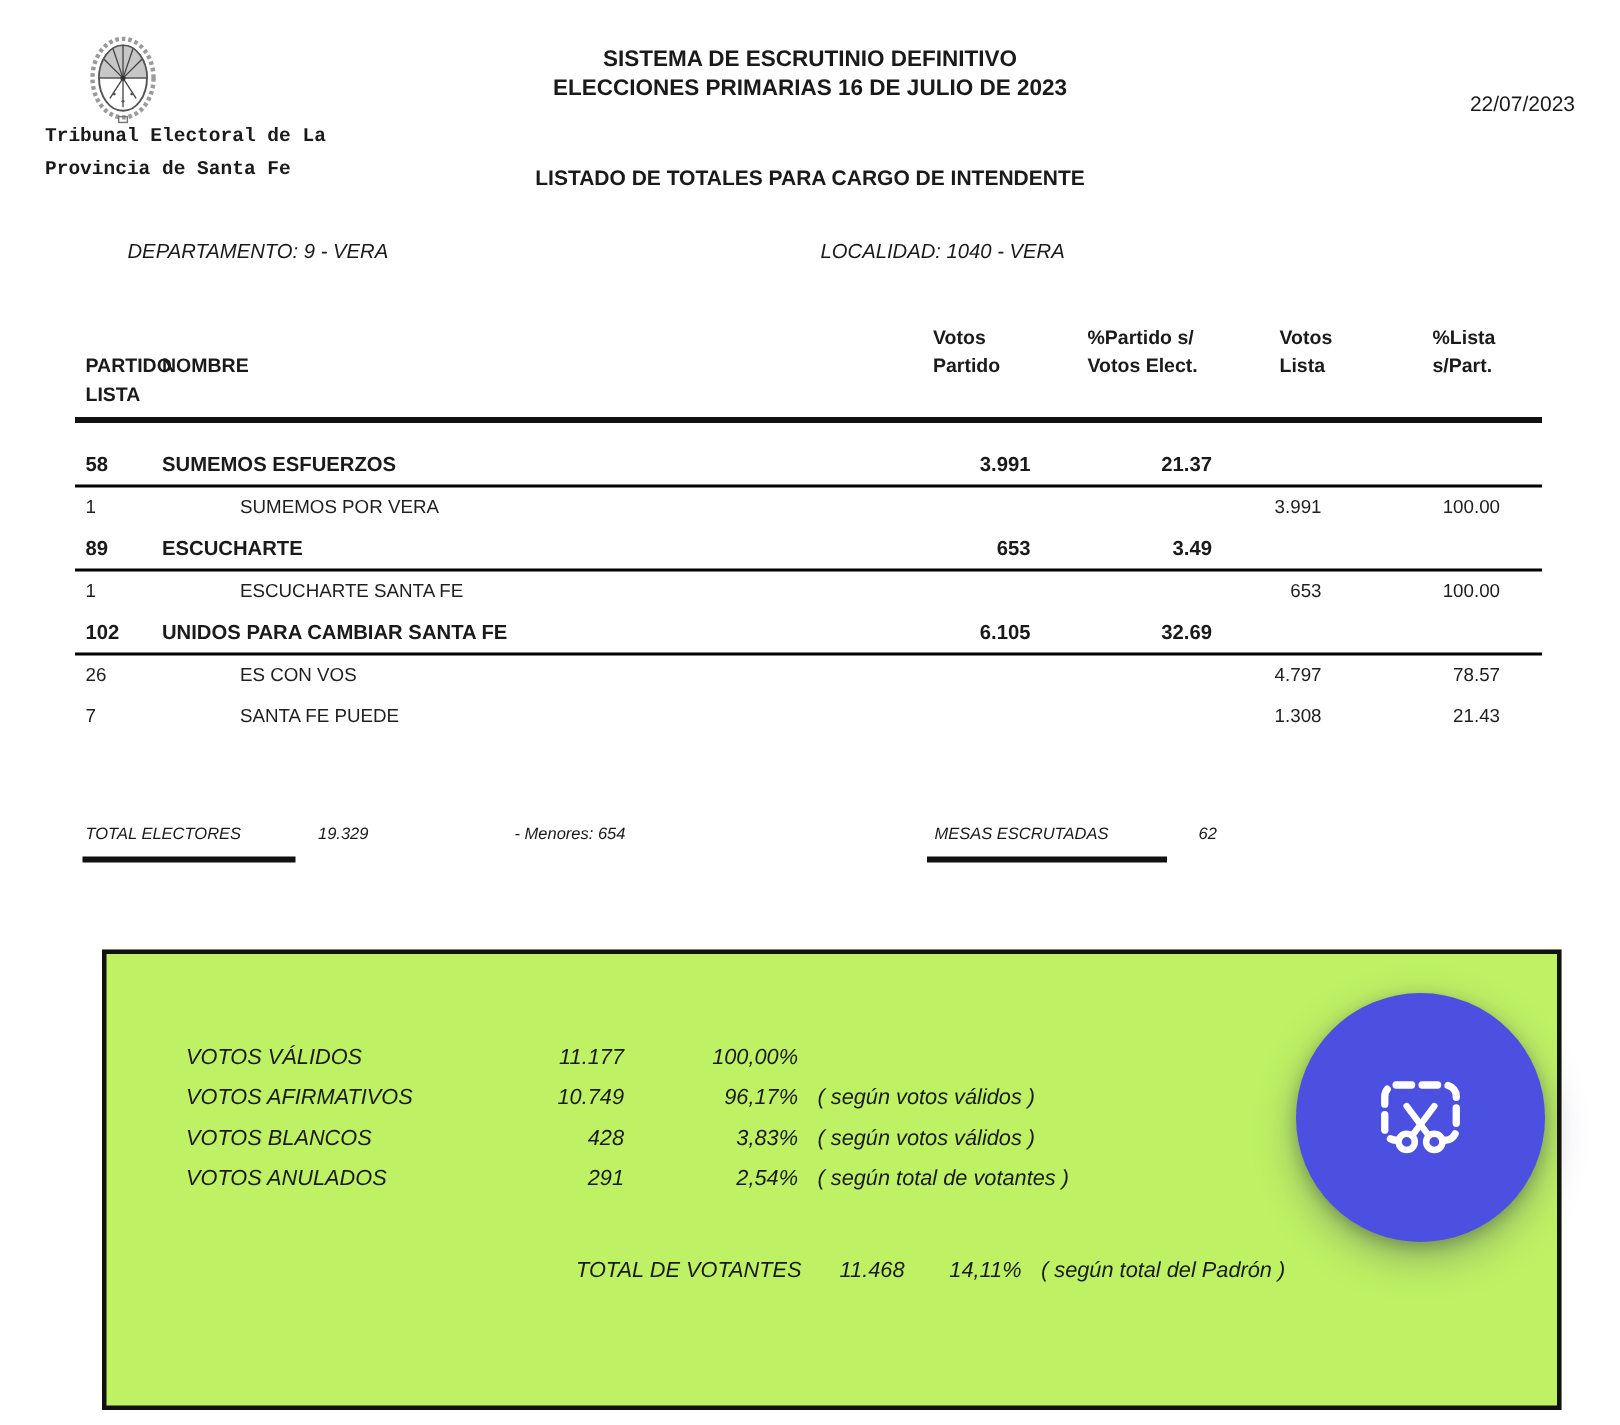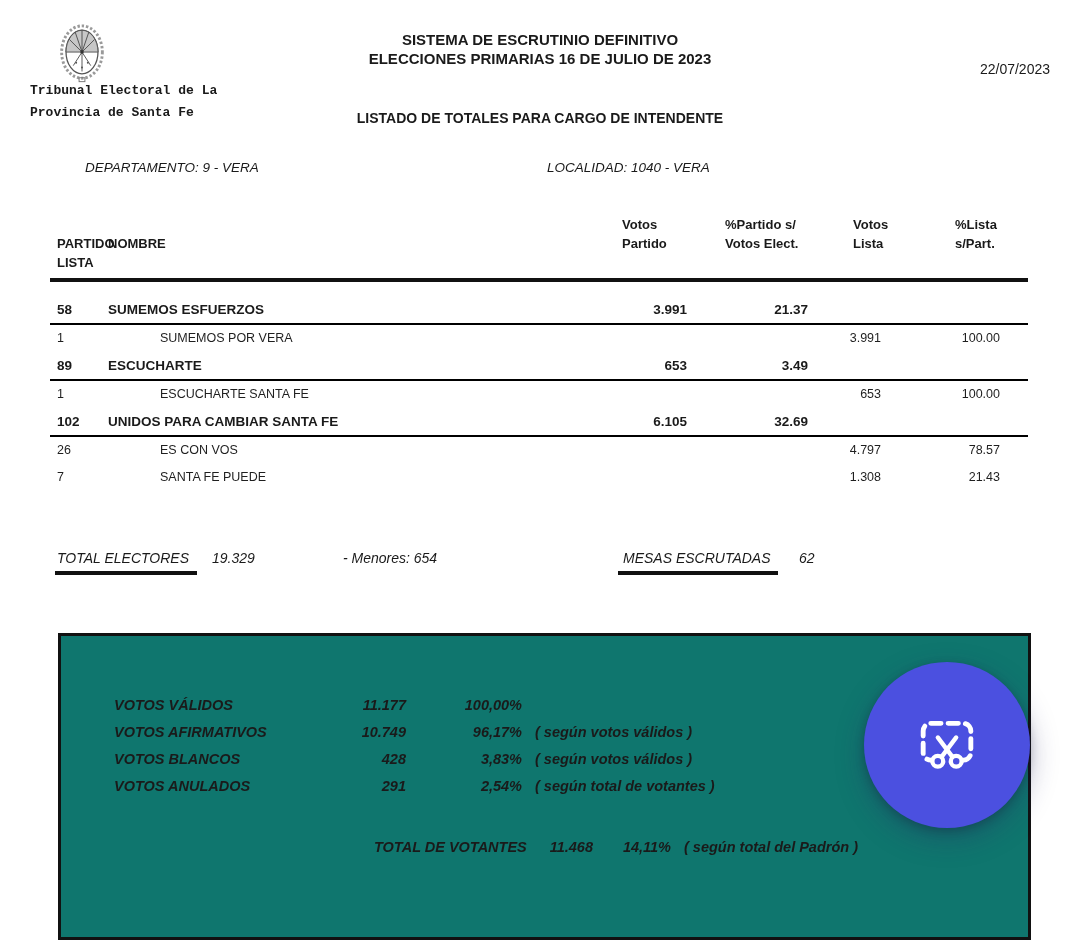--- a/index.html
+++ b/index.html
@@ -31,31 +31,31 @@
   .trow.party{font-weight:bold; font-size:13.5px; border-bottom:2px solid #000000;}
   .trow.list{font-size:12.5px; color:#1f1f1f;}
   .cnum{padding-left:7px;}
   .trow.list .cname{padding-left:52px;}
   .cvp{text-align:right; padding-right:3px;}
   .cpp{text-align:right; padding-right:2px;}
   .cvl{text-align:right; padding-right:4px;}
   .cpl{text-align:right; padding-right:2px;}
 
   
-  .totals{position:absolute; left:0; top:548px; width:1080px; height:34px; font-style:italic; font-size:14px;}
+  .totals{position:absolute; left:0; top:548px; width:1080px; height:34px; font-style:italic; font-size:11px;}
   .tot-label-1{position:absolute; left:57px; top:2px;}
   .tot-bar-1{position:absolute; left:55px; top:23px; width:142px; height:4px; background:#111;}
   .tot-val-1{position:absolute; left:212px; top:2px;}
   .tot-menores{position:absolute; left:343px; top:2px;}
   .tot-label-2{position:absolute; left:623px; top:2px;}
   .tot-bar-2{position:absolute; left:618px; top:23px; width:160px; height:4px; background:#111;}
   .tot-val-2{position:absolute; left:799px; top:2px;}
 
   
-  .sbox{position:absolute; left:58px; top:633px; width:967px; height:301px; border:3px solid #111; background:#0f766e;font-weight:bold;}
+  .sbox{position:absolute; left:68px; top:633px; width:967px; height:301px; border:3px solid #111; background:#bef264;}
   .srows{position:absolute; left:0; top:56px; width:100%;}
   .srow{display:grid; grid-template-columns:190px 102px 116px auto; padding-left:53px; height:27px; line-height:27px; font-style:italic; font-size:14.5px;}
   .sval,.spct{text-align:right;}
   .snote{padding-left:13px;}
   .stotal{position:absolute; left:0; top:198px; width:100%; display:grid; grid-template-columns:155px 64px 78px auto; padding-left:313px; height:27px; line-height:27px; font-style:italic; font-size:14.5px; box-sizing:border-box;}
 
   
   .snip{
     position:absolute; left:864px; top:662px; width:166px; height:166px; border-radius:50%;
     background:#4b50e0; display:flex; align-items:center; justify-content:center;

